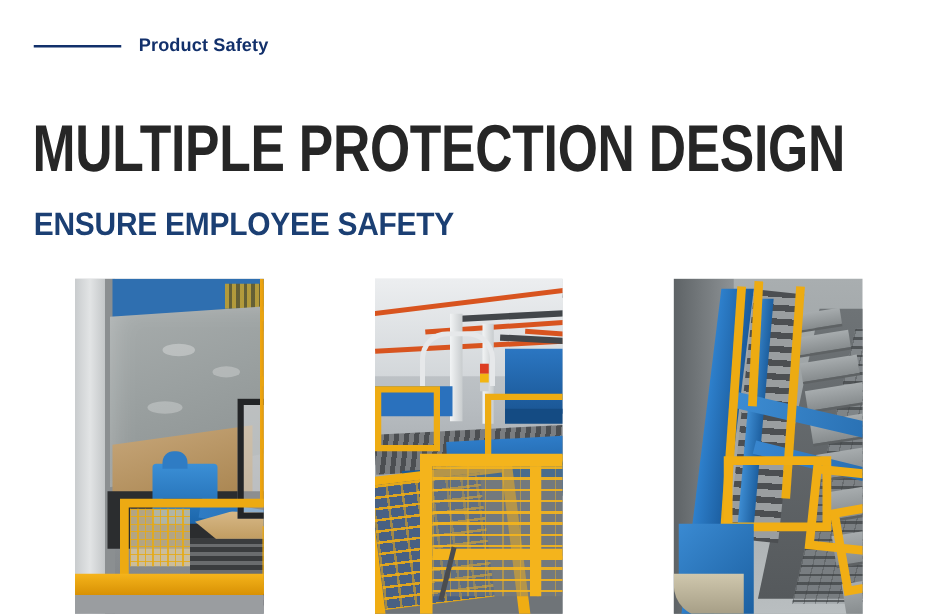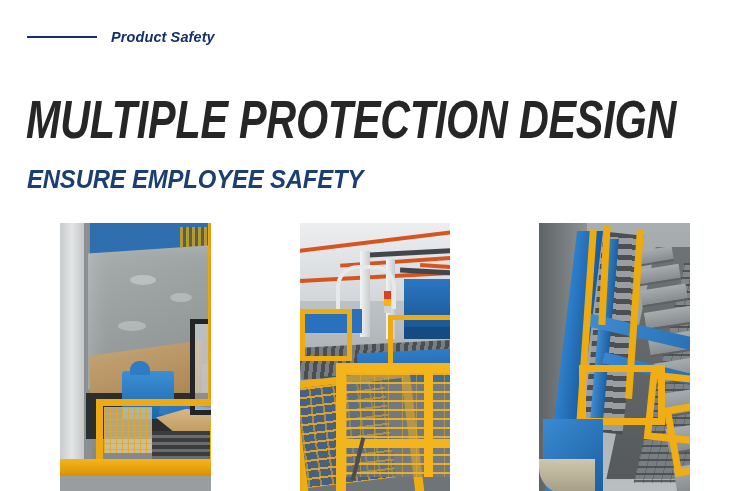--- a/index.html
+++ b/index.html
@@ -12,21 +12,20 @@
     height: 491px;
     overflow: hidden;
     font-family: "Liberation Sans", sans-serif;
     -webkit-font-smoothing: antialiased;
   }
   .page {
     position: relative;
     width: 750px;
     height: 491px;
     background: #ffffff;
-    font-style: italic;
   }
 
   
   .eyebrow-row {
     position: absolute;
     left: 27px;
     top: 28px;
     display: flex;
     align-items: center;
     gap: 14px;

